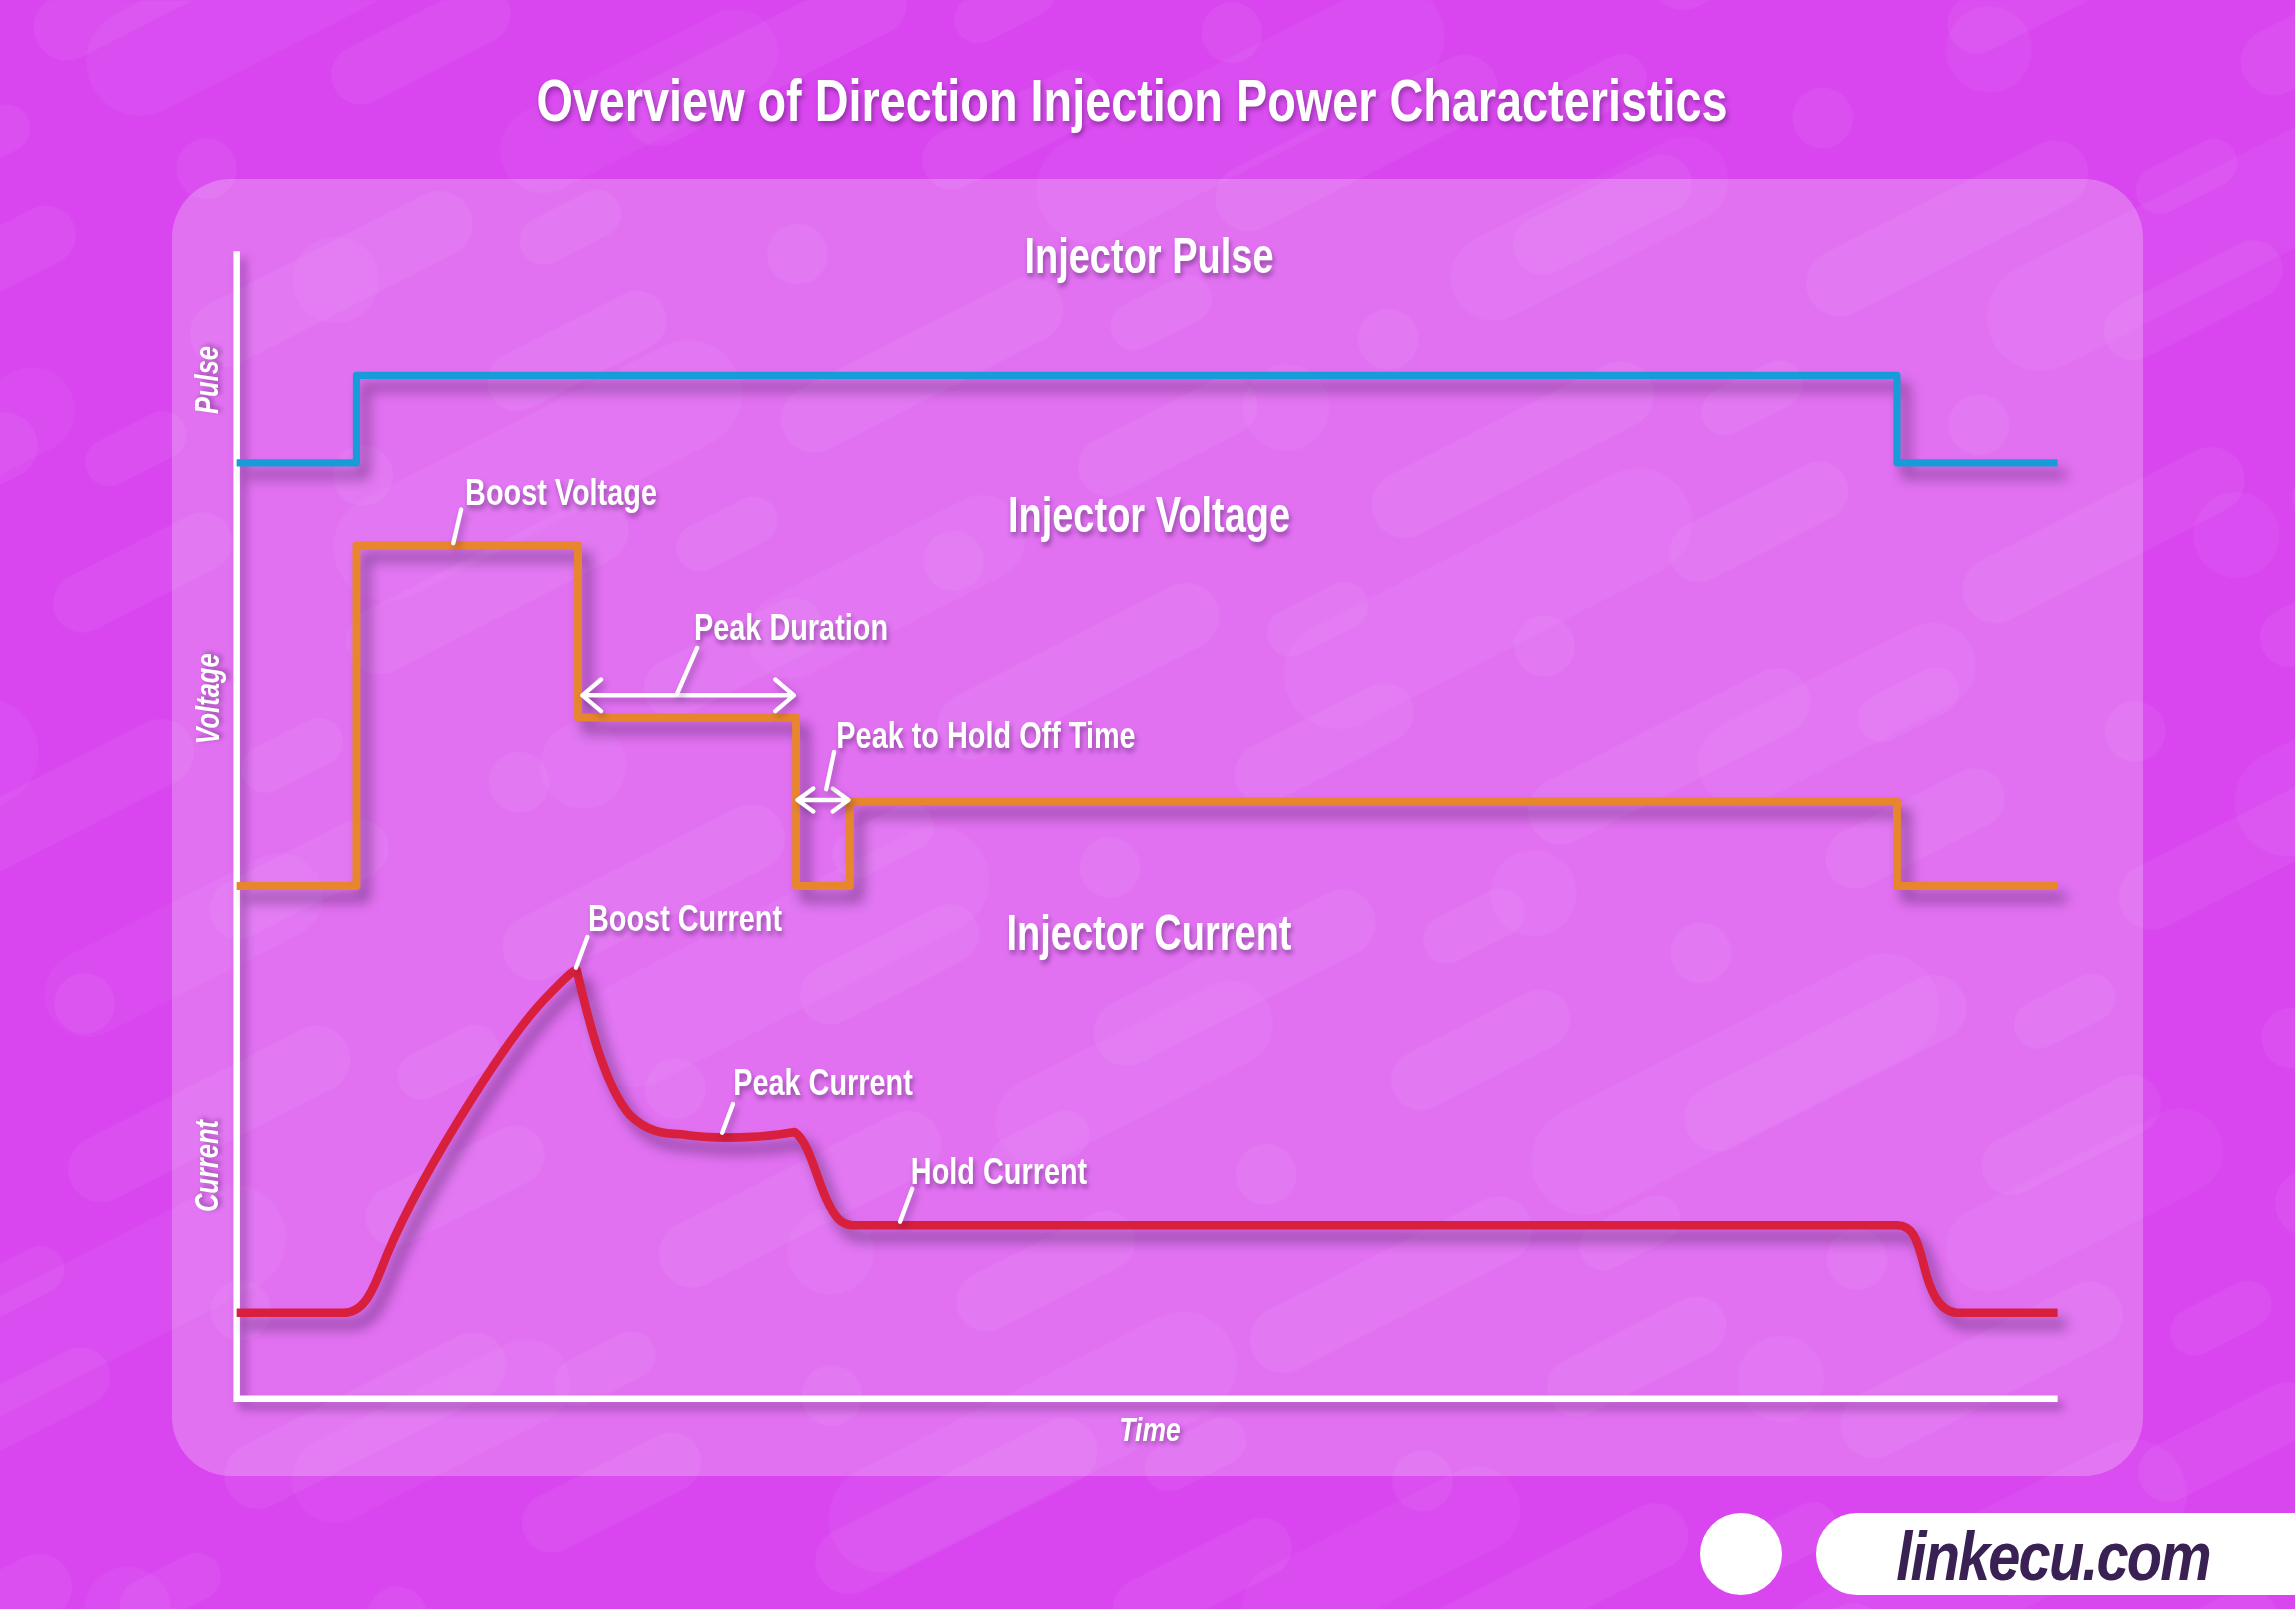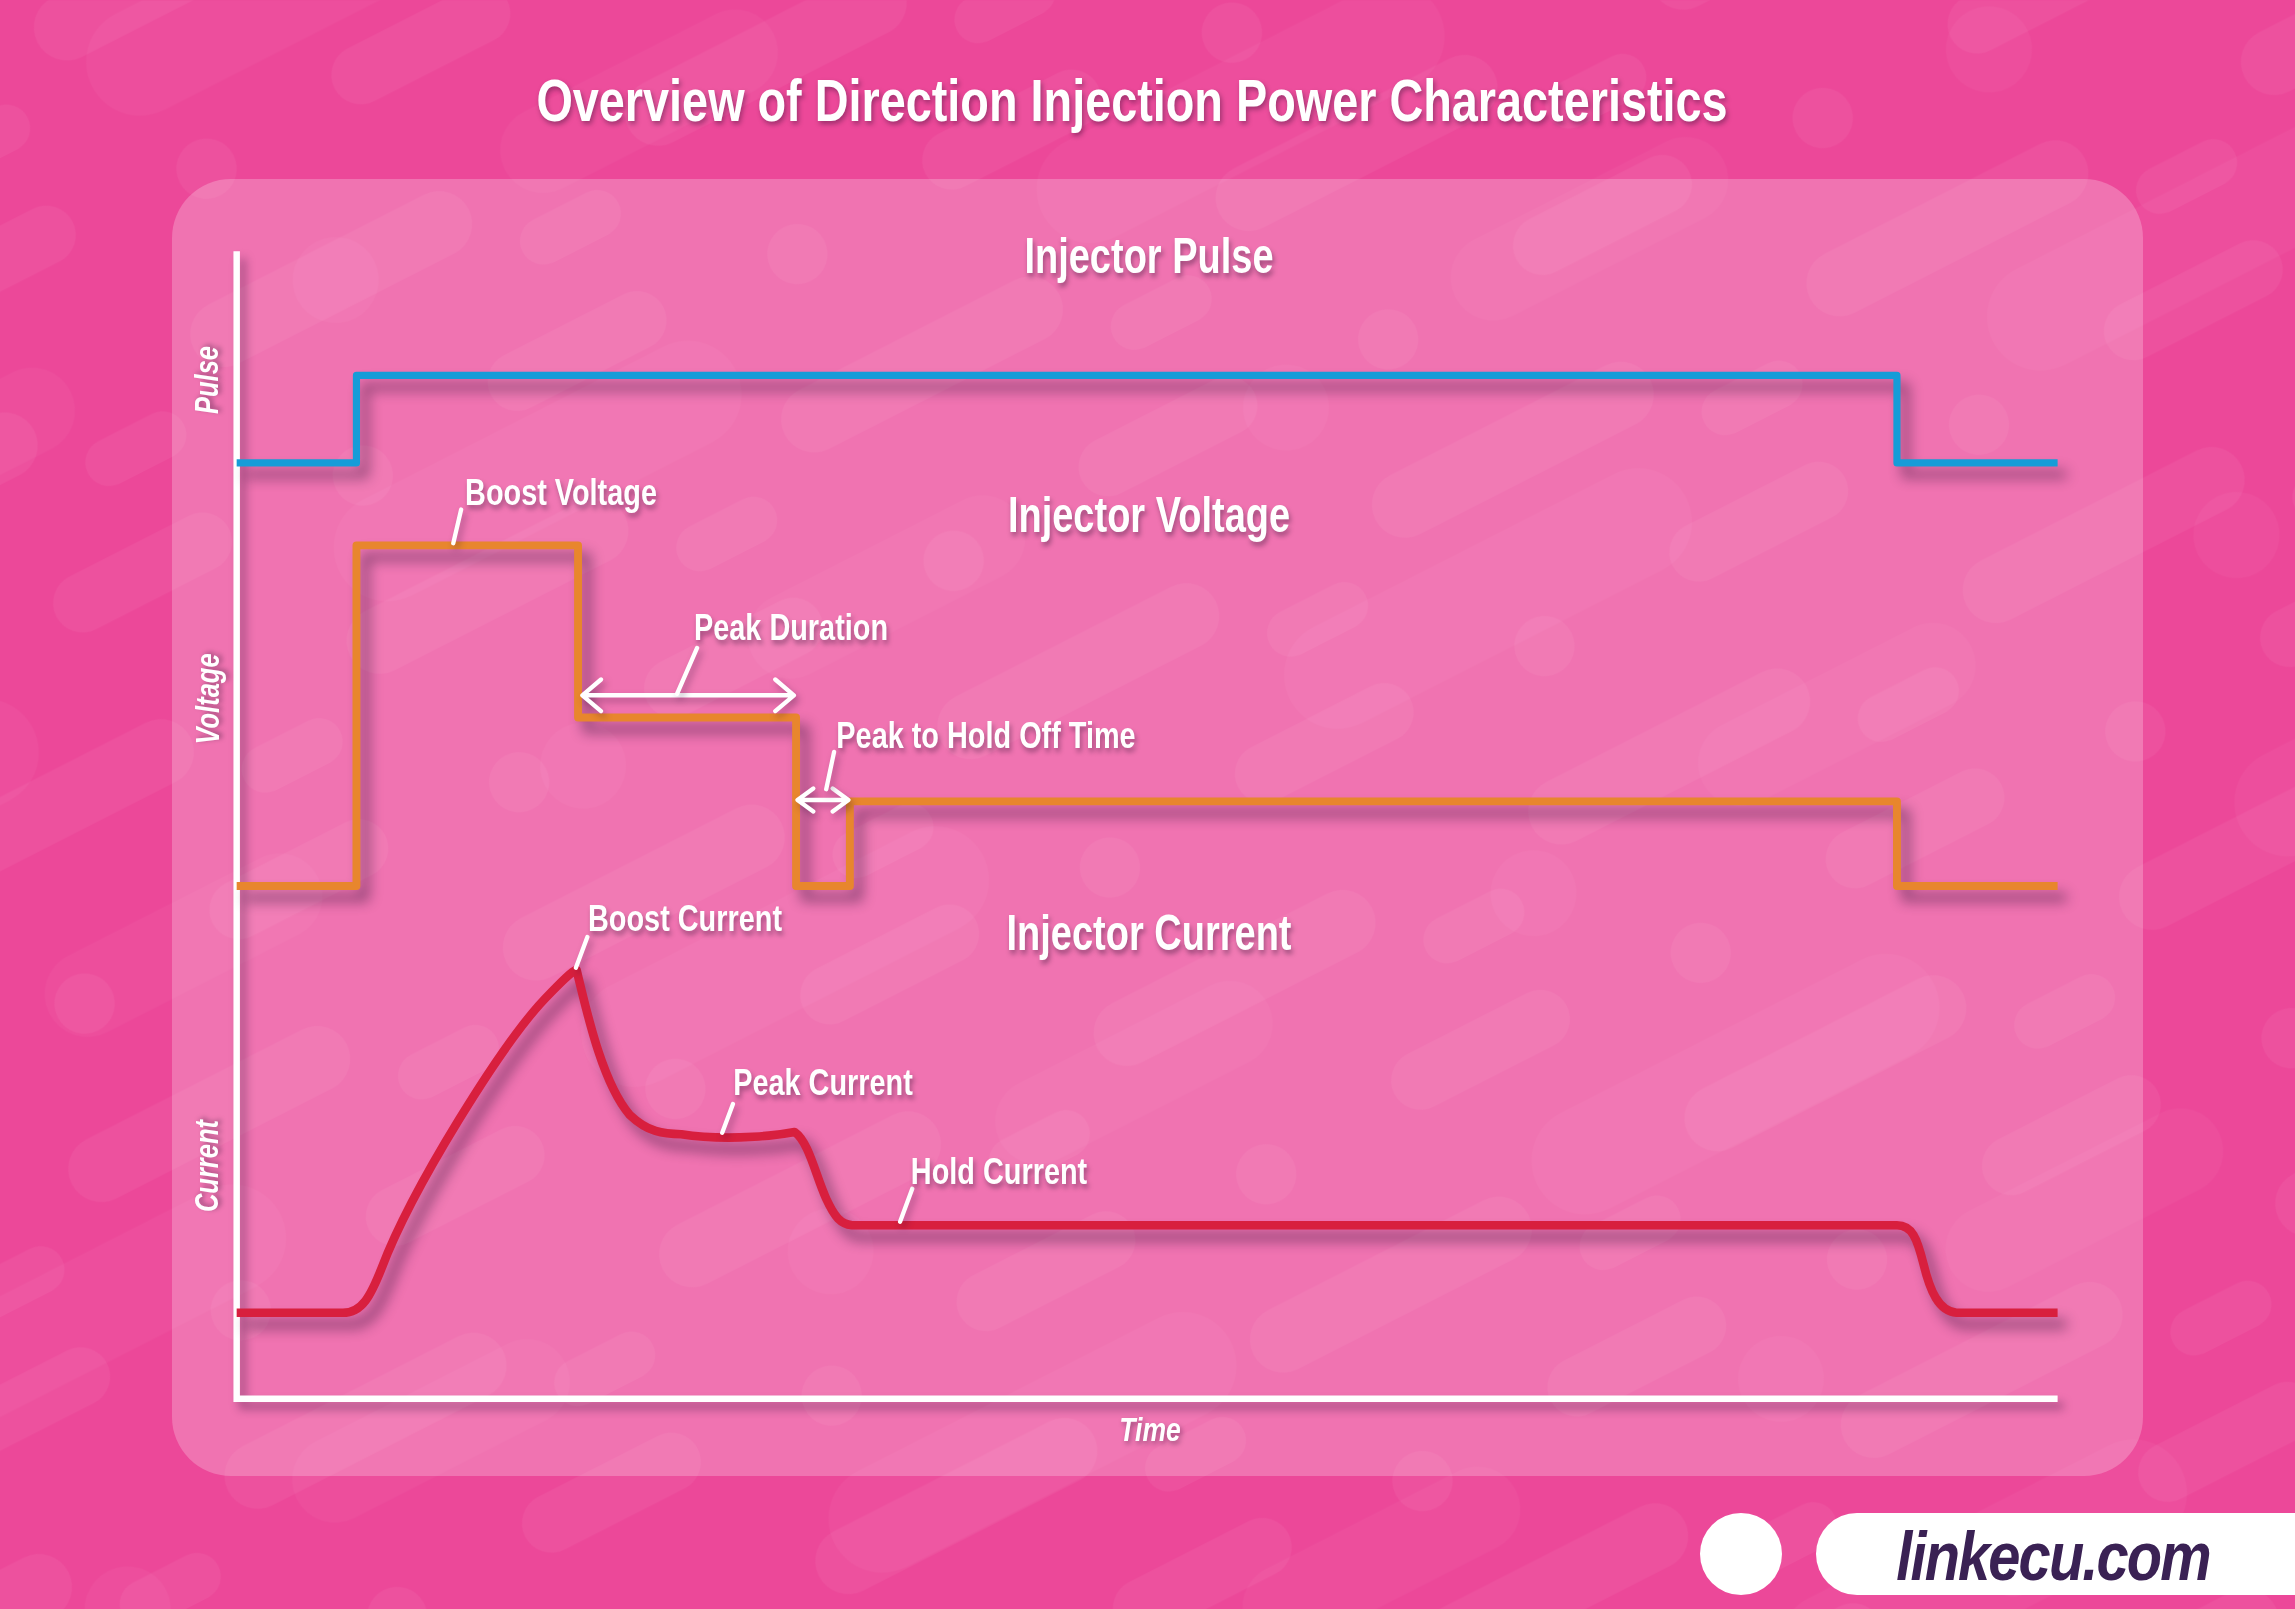--- a/index.html
+++ b/index.html
@@ -1,21 +1,21 @@
 <!DOCTYPE html>
 <html style="font-size:11.5px"><head>
 <meta charset="utf-8">
 <style>
   * { margin: 0; padding: 0; box-sizing: border-box; }
   html, body { background: #31194a; }
   .stage {
     position: relative;
     width: 2295px;
     height: 1610px;
-    background: #ec4899;
+    background: #d946ef;
     overflow: hidden;
     font-family: "Liberation Sans", sans-serif;
   }
   .bg-svg, .chart-svg {
     position: absolute;
     left: 0; top: 0;
     width: 2295px; height: 1610px;
   }
   .panel {
     position: absolute;

